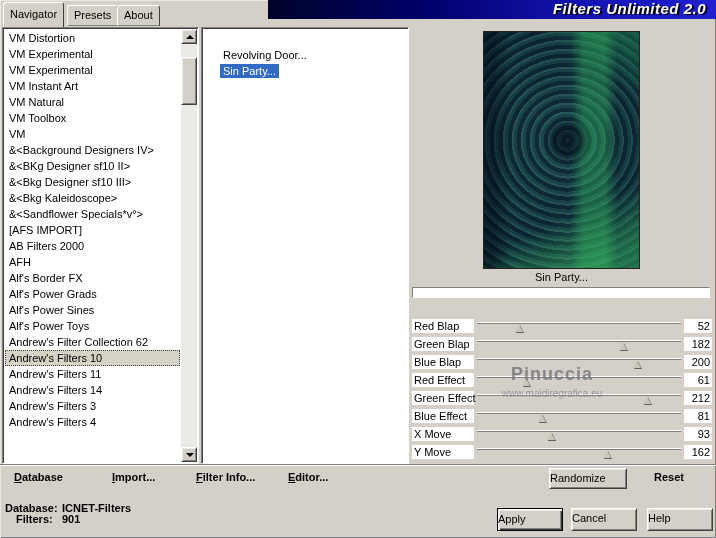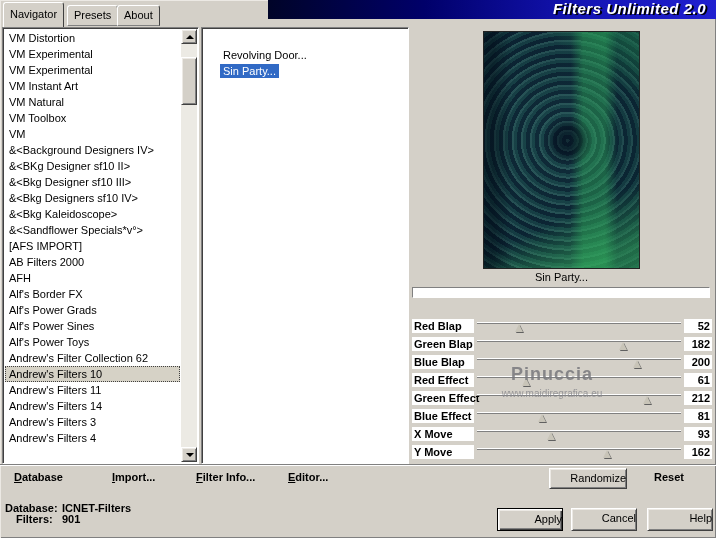--- a/index.html
+++ b/index.html
@@ -69,21 +69,21 @@
       repeating-radial-gradient(circle at 54% 46%, rgba(120,220,190,.22) 0 2px, rgba(8,30,48,.3) 2px 6px, rgba(50,140,120,.22) 6px 9px),
       radial-gradient(circle at 54% 46%, #14333e 0%, #0e2835 55%, var(--preview_base,#0a2030) 100%);
   }
   .caption{position:absolute;left:409px;right:2px;top:271px;text-align:center;}
   .progress{
     position:absolute;left:412px;top:287px;width:298px;height:11px;background:#fff;
     border:1px solid;border-color:#808080 #fff #fff #808080;
   }
   
   .sliders{position:absolute;left:412px;top:318px;width:300px;}
-  .srow{height:18px;display:flex;font-weight:bold;}
+  .srow{height:18px;display:flex;}
   .slabel{width:62px;height:14px;margin-top:1px;background:#fff;padding:1px 2px 0 2px;line-height:12px;white-space:nowrap;}
   .strack{flex:1;position:relative;margin:0 3px;cursor:pointer;}
   .strack::before{content:"";position:absolute;left:0;right:0;top:4px;height:0;border-top:1px solid #fff;border-bottom:1px solid #808080;}
   .thumb{
     position:absolute;top:6px;width:0;height:0;
     border-left:4px solid transparent;border-right:4px solid transparent;
     border-bottom:8px solid #c8c4b8;
     filter:drop-shadow(1px 1px 0 #606060);
   }
   .svalue{width:28px;height:14px;margin-top:1px;background:#fff;text-align:right;padding:1px 2px 0 0;line-height:12px;}
@@ -92,21 +92,21 @@
   .wm1{font-size:18px;font-weight:bold;letter-spacing:1px;color:rgba(120,120,125,.85);}
   .wm2{font-size:10px;color:rgba(135,135,140,.8);margin-top:3px;}
   
   .groove{position:absolute;left:0;right:0;top:464px;height:0;border-top:1px solid #808080;border-bottom:1px solid #fff;}
   .tblabel{position:absolute;top:471px;font-weight:bold;cursor:default;}
   .acc::first-letter{text-decoration:underline;}
   .btn{
     position:absolute;background:var(--window_bg,#d4d0c8);
     border:1px solid;border-color:#fff #404040 #404040 #fff;
     box-shadow:inset 1px 1px 0 #ece9e4, inset -1px -1px 0 #808080;
-    text-align:right;line-height:19px;cursor:default;
+    text-align:left;line-height:19px;cursor:default;
   }
   .btn.default{
     border:1px solid #000;
     box-shadow:inset 1px 1px 0 #fff, inset 2px 2px 0 #ece9e4, inset -1px -1px 0 #404040, inset -2px -2px 0 #808080;
     line-height:21px;
   }
   
   .stext{position:absolute;font-weight:bold;white-space:nowrap;}
 </style>
 </head>
@@ -145,23 +145,20 @@
           <span>VM</span>
         </div>
         <div class="catitem">
           <span>&amp;&lt;Background Designers IV&gt;</span>
         </div>
         <div class="catitem">
           <span>&amp;&lt;BKg Designer sf10 II&gt;</span>
         </div>
         <div class="catitem">
           <span>&amp;&lt;Bkg Designer sf10 III&gt;</span>
-        </div>
-        <div class="catitem">
-          <span>&amp;&lt;Bkg Designers sf10 IV&gt;</span>
         </div>
         <div class="catitem">
           <span>&amp;&lt;Bkg Kaleidoscope&gt;</span>
         </div>
         <div class="catitem">
           <span>&amp;&lt;Sandflower Specials*v°&gt;</span>
         </div>
         <div class="catitem">
           <span>[AFS IMPORT]</span>
         </div>

